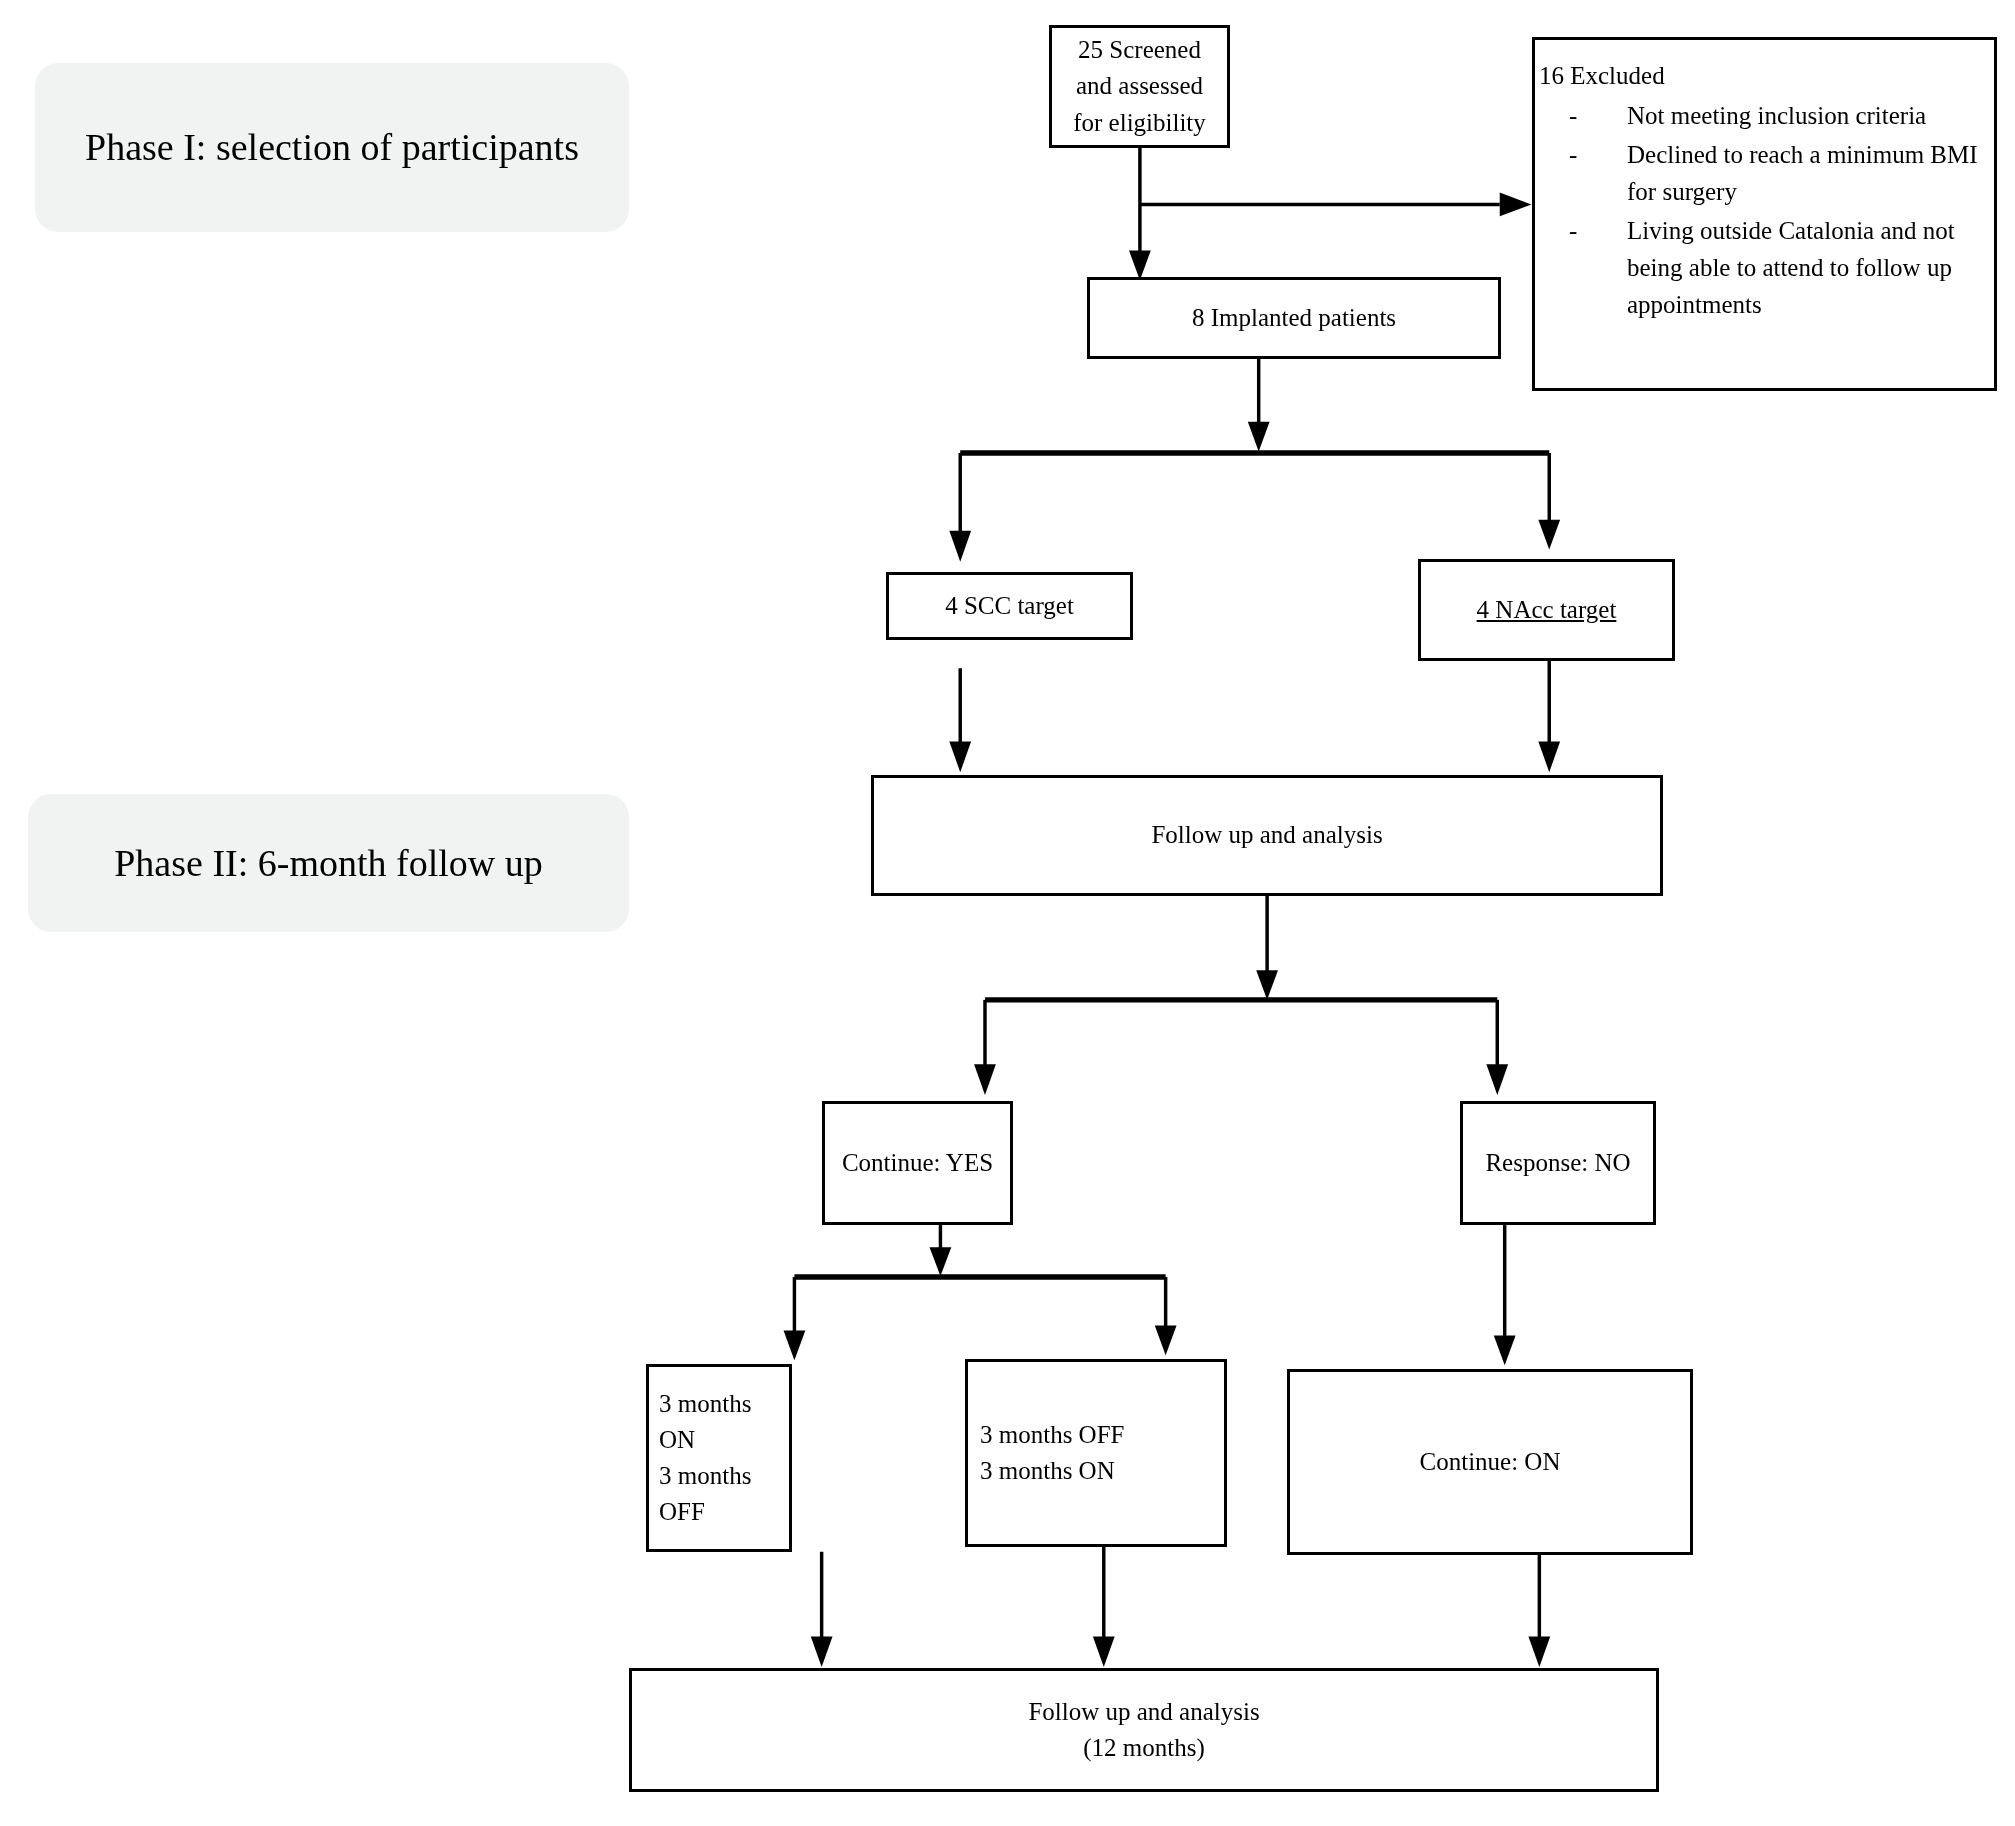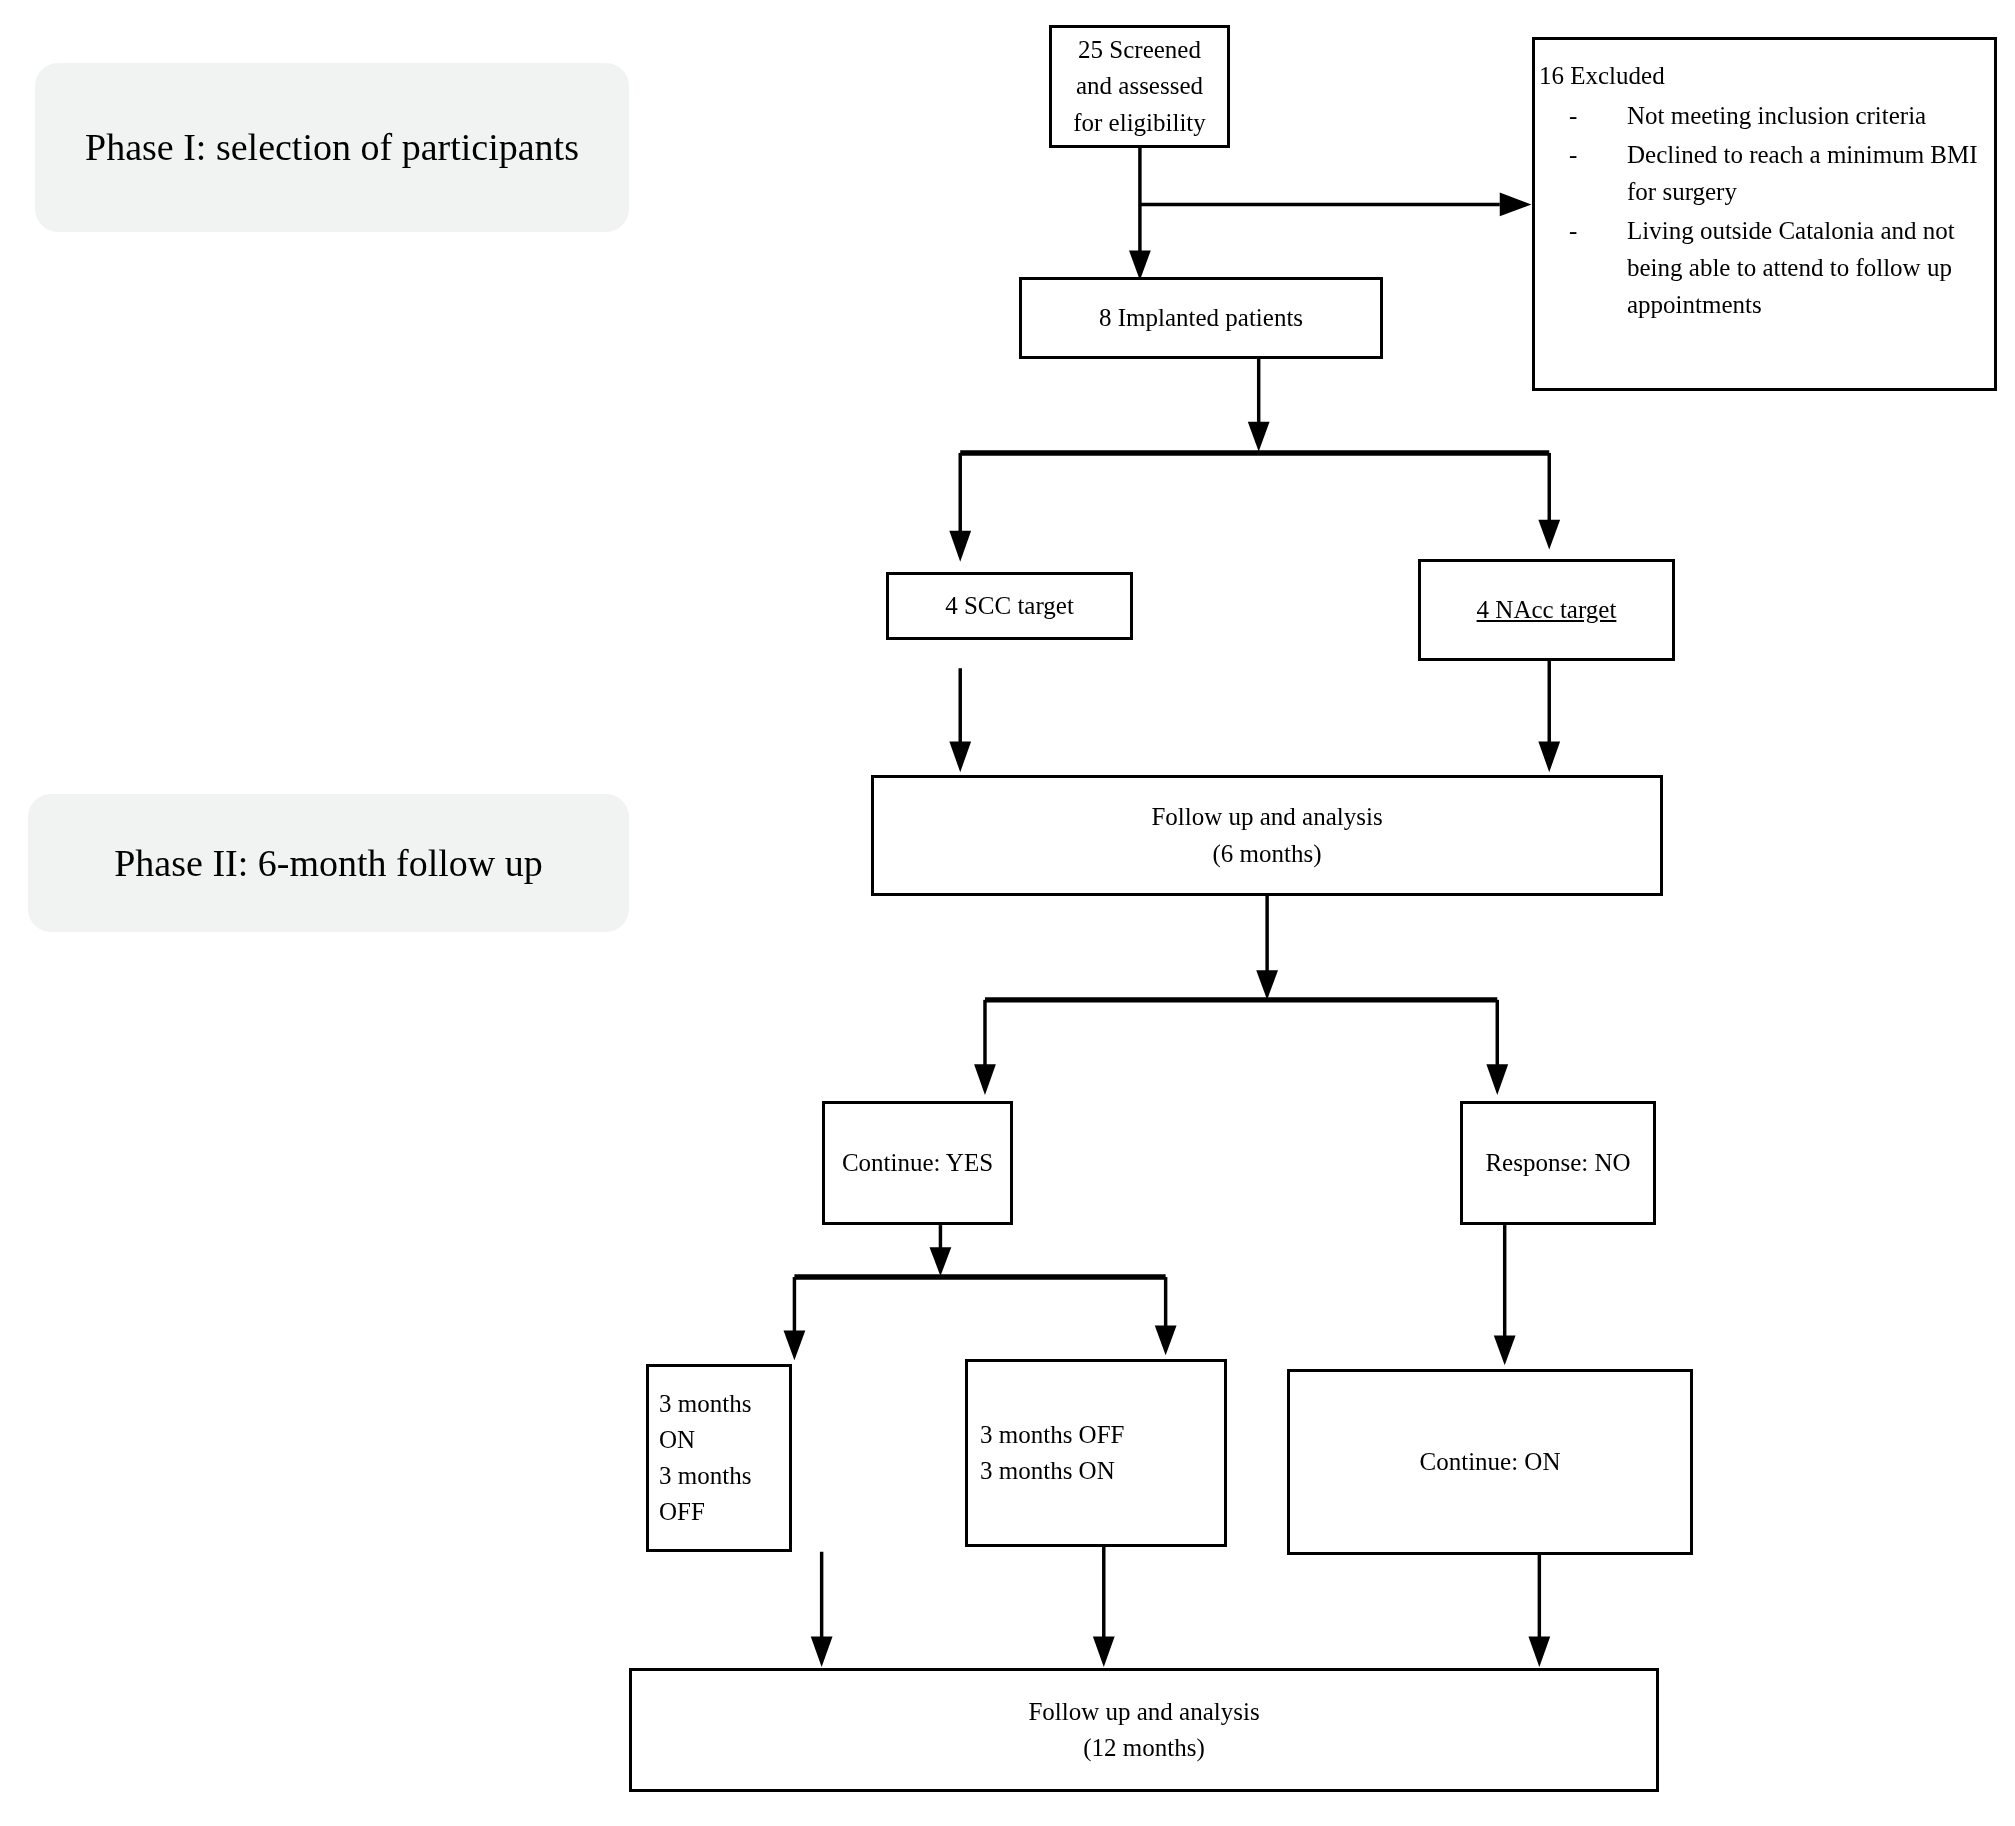--- a/index.html
+++ b/index.html
@@ -159,36 +159,35 @@
         <span class="dash">-</span>
         <span>Declined to reach a minimum BMI for surgery</span>
       </li>
       <li>
         <span class="dash">-</span>
         <span>Living outside Catalonia and not being able to attend to follow up appointments</span>
       </li>
     </ul>
   </div>
 
-  <div class="node" style="left:1019px;top:277px;width:364px;height:82px;">
+  <div class="node" style="left:1087px;top:277px;width:414px;height:82px;">
     <div class="inner">8 Implanted patients</div>
   </div>
 
   <div class="node" style="left:886px;top:572px;width:247px;height:68px;">
     <div class="inner">4 SCC target</div>
   </div>
 
   <div class="node" style="left:1418px;top:559px;width:257px;height:102px;text-decoration:underline;">
     <div class="inner">4 NAcc target</div>
   </div>
 
   <div class="node" style="left:871px;top:775px;width:792px;height:121px;">
     <div class="inner">
       <div>Follow up and analysis</div>
-      <div>(6 months)</div>
     </div>
   </div>
 
   <div class="node" style="left:822px;top:1101px;width:191px;height:124px;">
     <div class="inner">Continue: YES</div>
   </div>
 
   <div class="node" style="left:1460px;top:1101px;width:196px;height:124px;">
     <div class="inner">Response: NO</div>
   </div>

